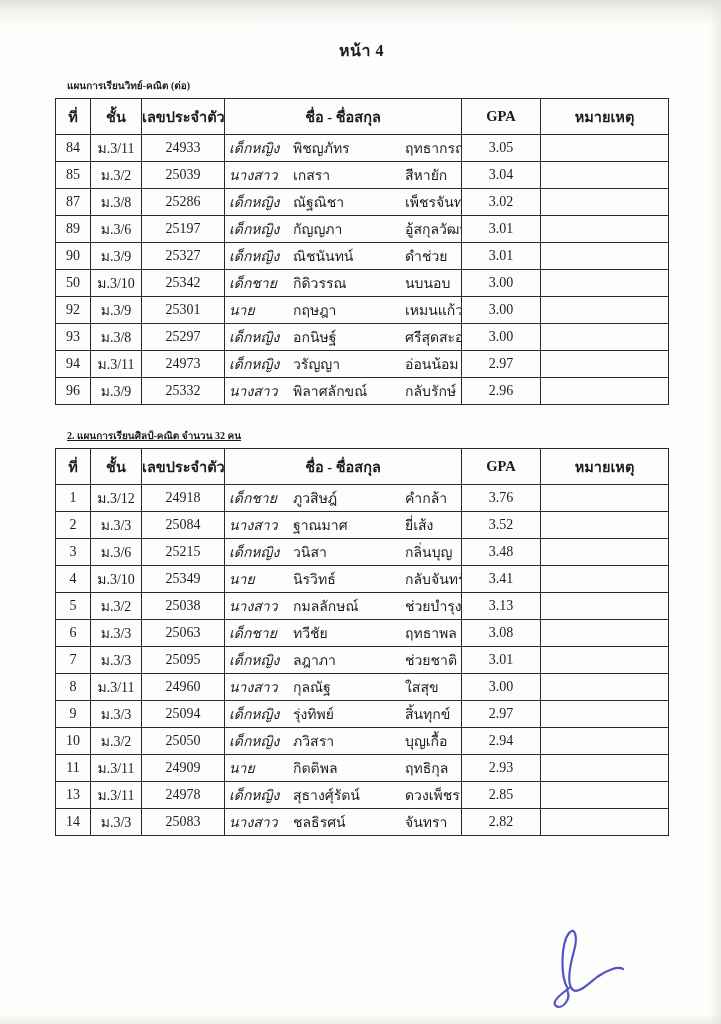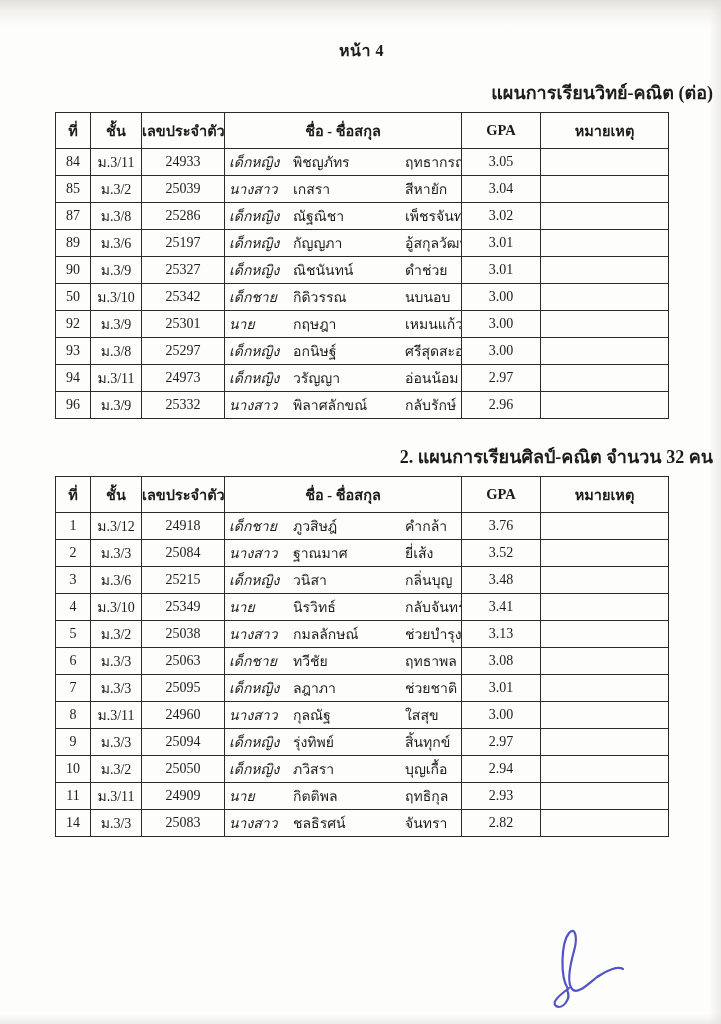--- a/index.html
+++ b/index.html
@@ -20,38 +20,37 @@
     position: absolute; top: 0; right: 0; width: 12px; height: 100%;
     background: linear-gradient(to left, #e3e1dc, rgba(253,253,251,0));
     opacity: .6; pointer-events: none;
   }
   .scan-bottom {
     position: absolute; bottom: 0; left: 0; right: 0; height: 10px;
     background: linear-gradient(0deg, #dddbd5, rgba(253,253,251,0));
     opacity: .5; pointer-events: none;
   }
 
-  .page { position: relative; padding: 38px 8px 0 55px; }
+  .page { position: relative; padding: 38px 2px 0 55px; }
 
   .page-no {
     width: 613px;
     text-align: center;
     font-size: 16px;
     font-weight: bold;
     letter-spacing: .5px;
     margin-bottom: 15px;
   }
 
   .section-title {
-    font-size: 18px;
+    font-size: 10px;
     font-weight: bold;
-    margin: 0 0 5px 4px;
-    text-align: right;
-  }
-  .section-title.second { margin-top: 23px; }
+    margin: 0 0 5px 12px;
+  }
+  .section-title.second { margin-top: 23px; text-decoration: underline; }
 
   table.roster {
     border-collapse: collapse;
     table-layout: fixed;
     width: 613px;
     background: transparent;
   }
   table.roster th, table.roster td {
     border: 1.5px solid #2b2a28;
     font-size: 14px;
@@ -307,20 +306,28 @@
         </tr>
         <tr>
           <td class="cell-no">11</td>
           <td class="cell-cls">ม.3/11</td>
           <td class="cell-sid">24909</td>
           <td class="cell-name"><span class="t">นาย</span><span class="f">กิตติพล</span><span class="l">ฤทธิกุล</span></td>
           <td class="cell-gpa">2.93</td>
           <td class="cell-rem"></td>
         </tr>
         <tr>
+          <td class="cell-no">13</td>
+          <td class="cell-cls">ม.3/11</td>
+          <td class="cell-sid">24978</td>
+          <td class="cell-name"><span class="t">เด็กหญิง</span><span class="f">สุธางศุ์รัตน์</span><span class="l">ดวงเพ็ชร</span></td>
+          <td class="cell-gpa">2.85</td>
+          <td class="cell-rem"></td>
+        </tr>
+        <tr>
           <td class="cell-no">14</td>
           <td class="cell-cls">ม.3/3</td>
           <td class="cell-sid">25083</td>
           <td class="cell-name"><span class="t">นางสาว</span><span class="f">ชลธิรศน์</span><span class="l">จันทรา</span></td>
           <td class="cell-gpa">2.82</td>
           <td class="cell-rem"></td>
         </tr>
       </tbody>
   </table>
 

